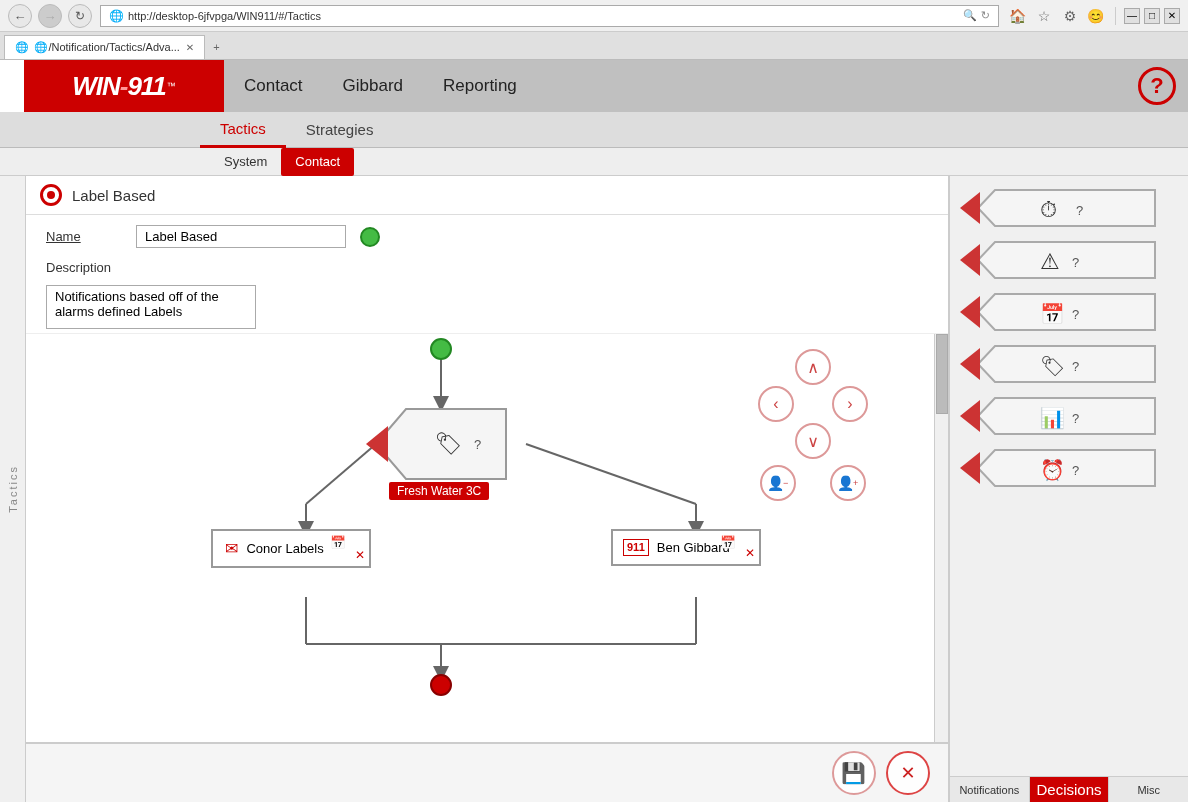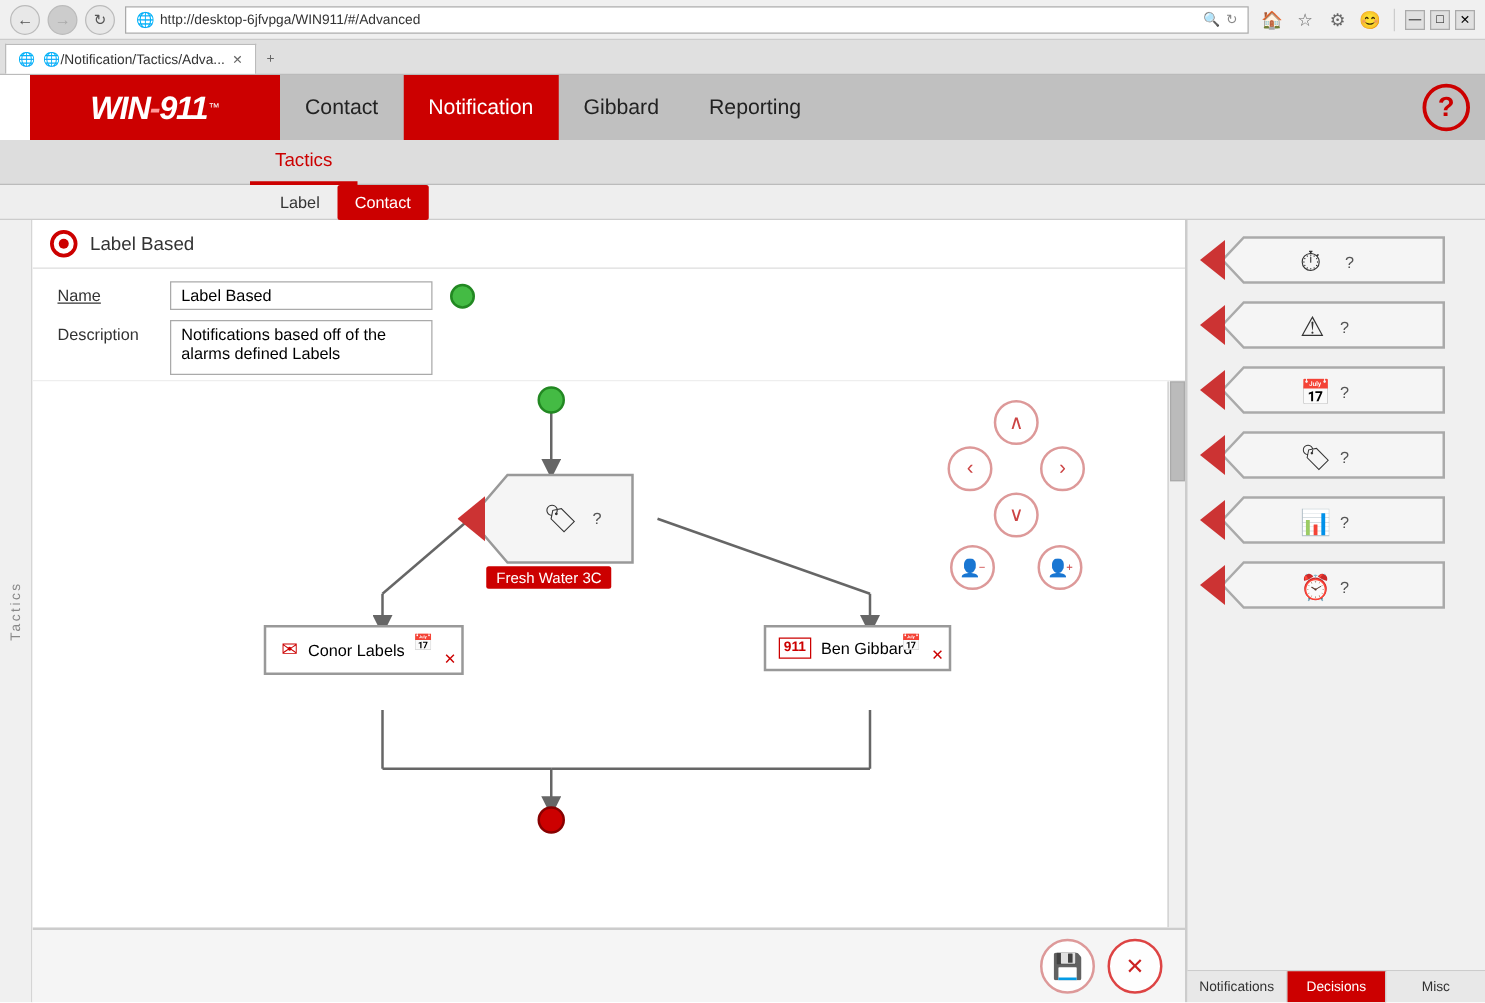--- a/index.html
+++ b/index.html
@@ -12,21 +12,21 @@
 <body>
 
 <div style="background:#f0f0f0; height:32px; display:flex; align-items:center; padding:0 8px; border-bottom:1px solid #ccc; justify-content:space-between;">
   <div style="display:flex; align-items:center; gap:6px;">
     <div style="width:24px;height:24px;border-radius:50%;background:#e8e8e8;border:1px solid #bbb;display:flex;align-items:center;justify-content:center;cursor:pointer;font-size:13px;color:#555;">←</div>
     <div style="width:24px;height:24px;border-radius:50%;background:#ccc;border:1px solid #bbb;display:flex;align-items:center;justify-content:center;cursor:pointer;font-size:13px;color:#aaa;">→</div>
     <div style="width:24px;height:24px;border-radius:50%;background:#e8e8e8;border:1px solid #bbb;display:flex;align-items:center;justify-content:center;cursor:pointer;font-size:12px;color:#555;">↻</div>
   </div>
   <div style="flex:1;margin:0 8px;height:22px;border:1px solid #aaa;background:#fff;padding:0 8px;display:flex;align-items:center;gap:4px;font-size:11px;">
     <span style="font-size:12px;">🌐</span>
-    <span style="font-size:11px;color:#333;">http://desktop-6jfvpga/WIN911/#/Advanced</span>
+    <span style="font-size:11px;color:#333;">http://desktop-6jfvpga/WIN911/#/Tactics</span>
     <span style="margin-left:auto;font-size:11px;color:#888;">🔍</span>
     <span style="font-size:11px;color:#888;">↻</span>
   </div>
   <div style="display:flex;align-items:center;gap:4px;">
     <div style="width:22px;height:22px;display:flex;align-items:center;justify-content:center;cursor:pointer;font-size:14px;color:#666;">🏠</div>
     <div style="width:22px;height:22px;display:flex;align-items:center;justify-content:center;cursor:pointer;font-size:14px;color:#666;">☆</div>
     <div style="width:22px;height:22px;display:flex;align-items:center;justify-content:center;cursor:pointer;font-size:14px;color:#666;">⚙</div>
     <div style="width:22px;height:22px;display:flex;align-items:center;justify-content:center;cursor:pointer;font-size:14px;">😊</div>
     <div style="width:1px;height:18px;background:#ccc;margin:0 4px;"></div>
     <div style="width:16px;height:16px;background:#e0e0e0;border:1px solid #aaa;display:flex;align-items:center;justify-content:center;font-size:10px;cursor:pointer;">—</div>
@@ -46,44 +46,44 @@
 
 <div style="background:#c0c0c0;height:52px;display:flex;align-items:center;margin-left:24px;">
   <div style="background:#cc0000;width:200px;height:52px;display:flex;align-items:center;justify-content:center;">
     <span style="font-size:26px;font-weight:900;font-style:italic;color:#fff;font-family:Arial,sans-serif;letter-spacing:-1px;">WIN<span style="color:#ff9999;">-</span>911</span>
     <span style="font-size:9px;color:#fff;vertical-align:super;margin-left:1px;">™</span>
   </div>
   <div style="display:flex;align-items:center;height:52px;flex:1;">
     <div style="padding:0 20px;height:52px;display:flex;align-items:center;font-size:17px;font-weight:500;color:#222;cursor:pointer;">
       <span>Contact</span>
     </div>
-    <div style="padding:0 20px;height:52px;display:flex;align-items:center;font-size:17px;font-weight:500;color:#fff;cursor:pointer;background:#cc0000;">
-      <span>Notification</span>
-    </div>
     <div style="padding:0 20px;height:52px;display:flex;align-items:center;font-size:17px;font-weight:500;color:#222;cursor:pointer;">
       <span>Gibbard</span>
     </div>
     <div style="padding:12px 20px;height:52px;display:flex;align-items:center;font-size:17px;font-weight:500;color:#222;cursor:pointer;text-align:right;">
       <span>Reporting</span>
     </div>
   </div>
   <div style="width:38px;height:38px;border-radius:50%;border:3px solid #cc0000;background:transparent;display:flex;align-items:center;justify-content:center;font-size:22px;font-weight:bold;color:#cc0000;cursor:pointer;margin-right:12px;">
     <span>?</span>
   </div>
 </div>
 
 <div style="background:#ddd;height:36px;display:flex;align-items:center;padding-left:200px;border-bottom:1px solid #bbb;">
   <div style="padding:0 20px;height:36px;display:flex;align-items:center;font-size:15px;color:#cc0000;cursor:pointer;border-bottom:3px solid #cc0000;">
     <span>Tactics</span>
   </div>
+  <div style="padding:0 20px;height:36px;display:flex;align-items:center;font-size:15px;color:#444;cursor:pointer;">
+    <span>Strategies</span>
+  </div>
 </div>
 
 <div style="background:#eee;height:28px;display:flex;align-items:center;padding-left:210px;border-bottom:1px solid #ccc;">
   <div style="padding:0 14px;height:28px;display:flex;align-items:center;font-size:13px;color:#333;cursor:pointer;">
-    <span>Label</span>
+    <span>System</span>
   </div>
   <div style="padding:0 14px;height:28px;display:flex;align-items:center;font-size:13px;color:#fff;cursor:pointer;background:#cc0000;border-radius:2px;">
     <span>Contact</span>
   </div>
 </div>
 
 <div style="display:flex;height:calc(802px - 32px - 28px - 52px - 36px - 28px);overflow:hidden;">
 
   <div style="width:26px;background:#f0f0f0;border-right:1px solid #ccc;display:flex;align-items:center;justify-content:center;overflow:hidden;">
     <span style="writing-mode:vertical-rl;transform:rotate(180deg);font-size:11px;color:#888;letter-spacing:2px;">Tactics</span>
@@ -97,21 +97,21 @@
       </div>
       <span style="font-size:15px;font-weight:500;color:#333;">Label Based</span>
     </div>
 
     <div style="padding:10px 20px 4px 20px;">
       <div style="display:flex;align-items:center;margin-bottom:8px;gap:10px;">
         <span style="width:80px;font-size:13px;color:#333;text-decoration:underline;">Name</span>
         <input type="text" style="border: 1px solid rgb(170, 170, 170); padding: 3px 8px; font-size: 13px; width: 210px;" value="Label Based">
         <div style="width:20px;height:20px;border-radius:50%;background:#44bb44;border:2px solid #228822;margin-left:4px;"></div>
       </div>
-      <div style="display:flex;align-items:flex-start;gap:10px;">
+      <div style="display:flex;align-items:flex-start;gap:10px;flex-direction:column;">
         <span style="width:80px;font-size:13px;color:#333;padding-top:4px;">Description</span>
         <textarea style="border: 1px solid rgb(170, 170, 170); padding: 3px 8px; font-size: 13px; width: 210px; min-height: 44px; resize: none; font-family: inherit;">Notifications based off of the alarms defined Labels</textarea>
       </div>
     </div>
 
     <div style="flex:1;position:relative;overflow:hidden;border-top:1px solid #eee;">
 
       <svg class="connector" style="position:absolute;top:0;left:0;width:100%;height:100%;pointer-events:none;z-index:1;">
 
         <line x1="415" y1="15" x2="415" y2="70" stroke="#666" stroke-width="2" marker-end="url(#arrow)"></line>
@@ -259,21 +259,21 @@
         </svg>
         <div style="position:absolute;left:80px;top:50%;transform:translateY(-50%);font-size:20px;color:#333;">⏰</div>
         <div style="position:absolute;left:112px;top:50%;transform:translateY(-50%);font-size:13px;color:#555;">?</div>
       </div>
     </div>
 
     <div style="height:26px;display:flex;border-top:1px solid #ccc;">
       <div style="flex:1;display:flex;align-items:center;justify-content:center;font-size:11px;cursor:pointer;border-right:1px solid #ccc;background:#e8e8e8;color:#333;">
         <span>Notifications</span>
       </div>
-      <div style="flex:1;display:flex;align-items:center;justify-content:center;font-size:11px;cursor:pointer;border-right:1px solid #ccc;background:#cc0000;color:#fff;">
+      <div style="flex:1;display:flex;align-items:center;justify-content:center;font-size:15px;cursor:pointer;border-right:1px solid #ccc;background:#cc0000;color:#fff;">
         <span>Decisions</span>
       </div>
       <div style="flex:1;display:flex;align-items:center;justify-content:center;font-size:11px;cursor:pointer;background:#e8e8e8;color:#333;">
         <span>Misc</span>
       </div>
     </div>
   </div>
 </div>
 
 </body></html>

